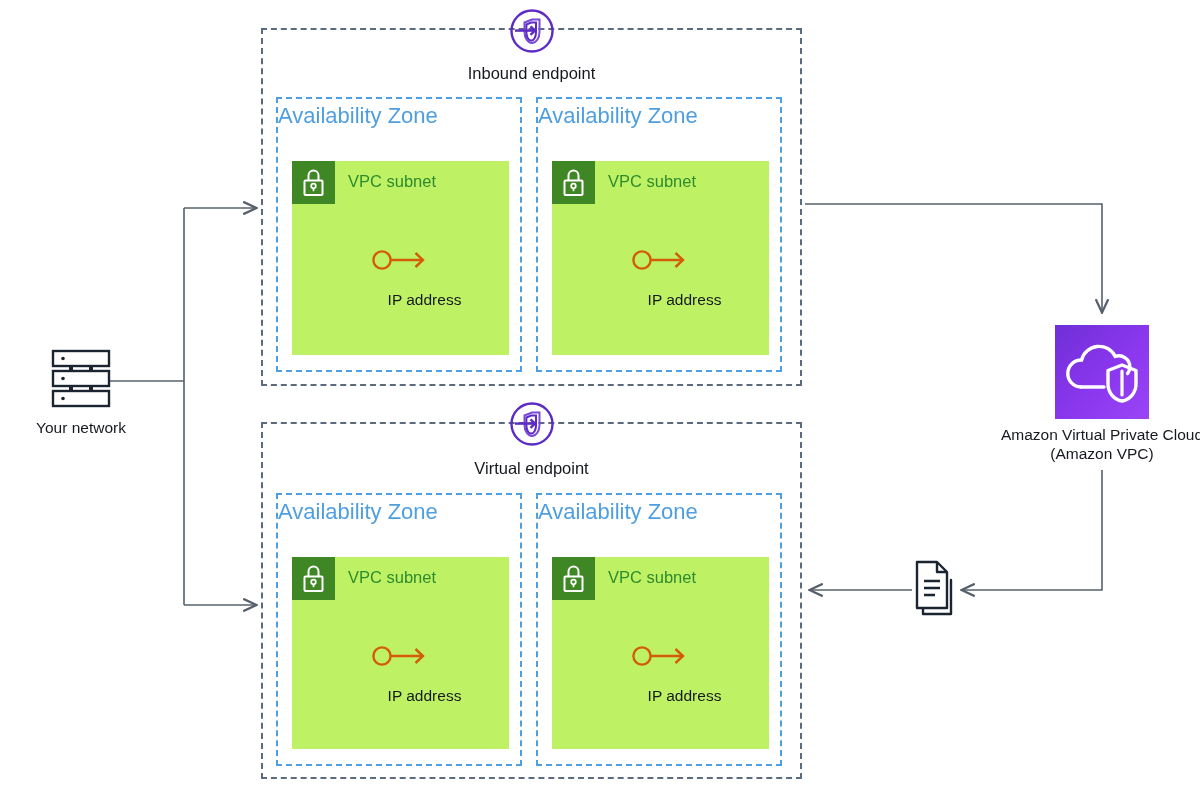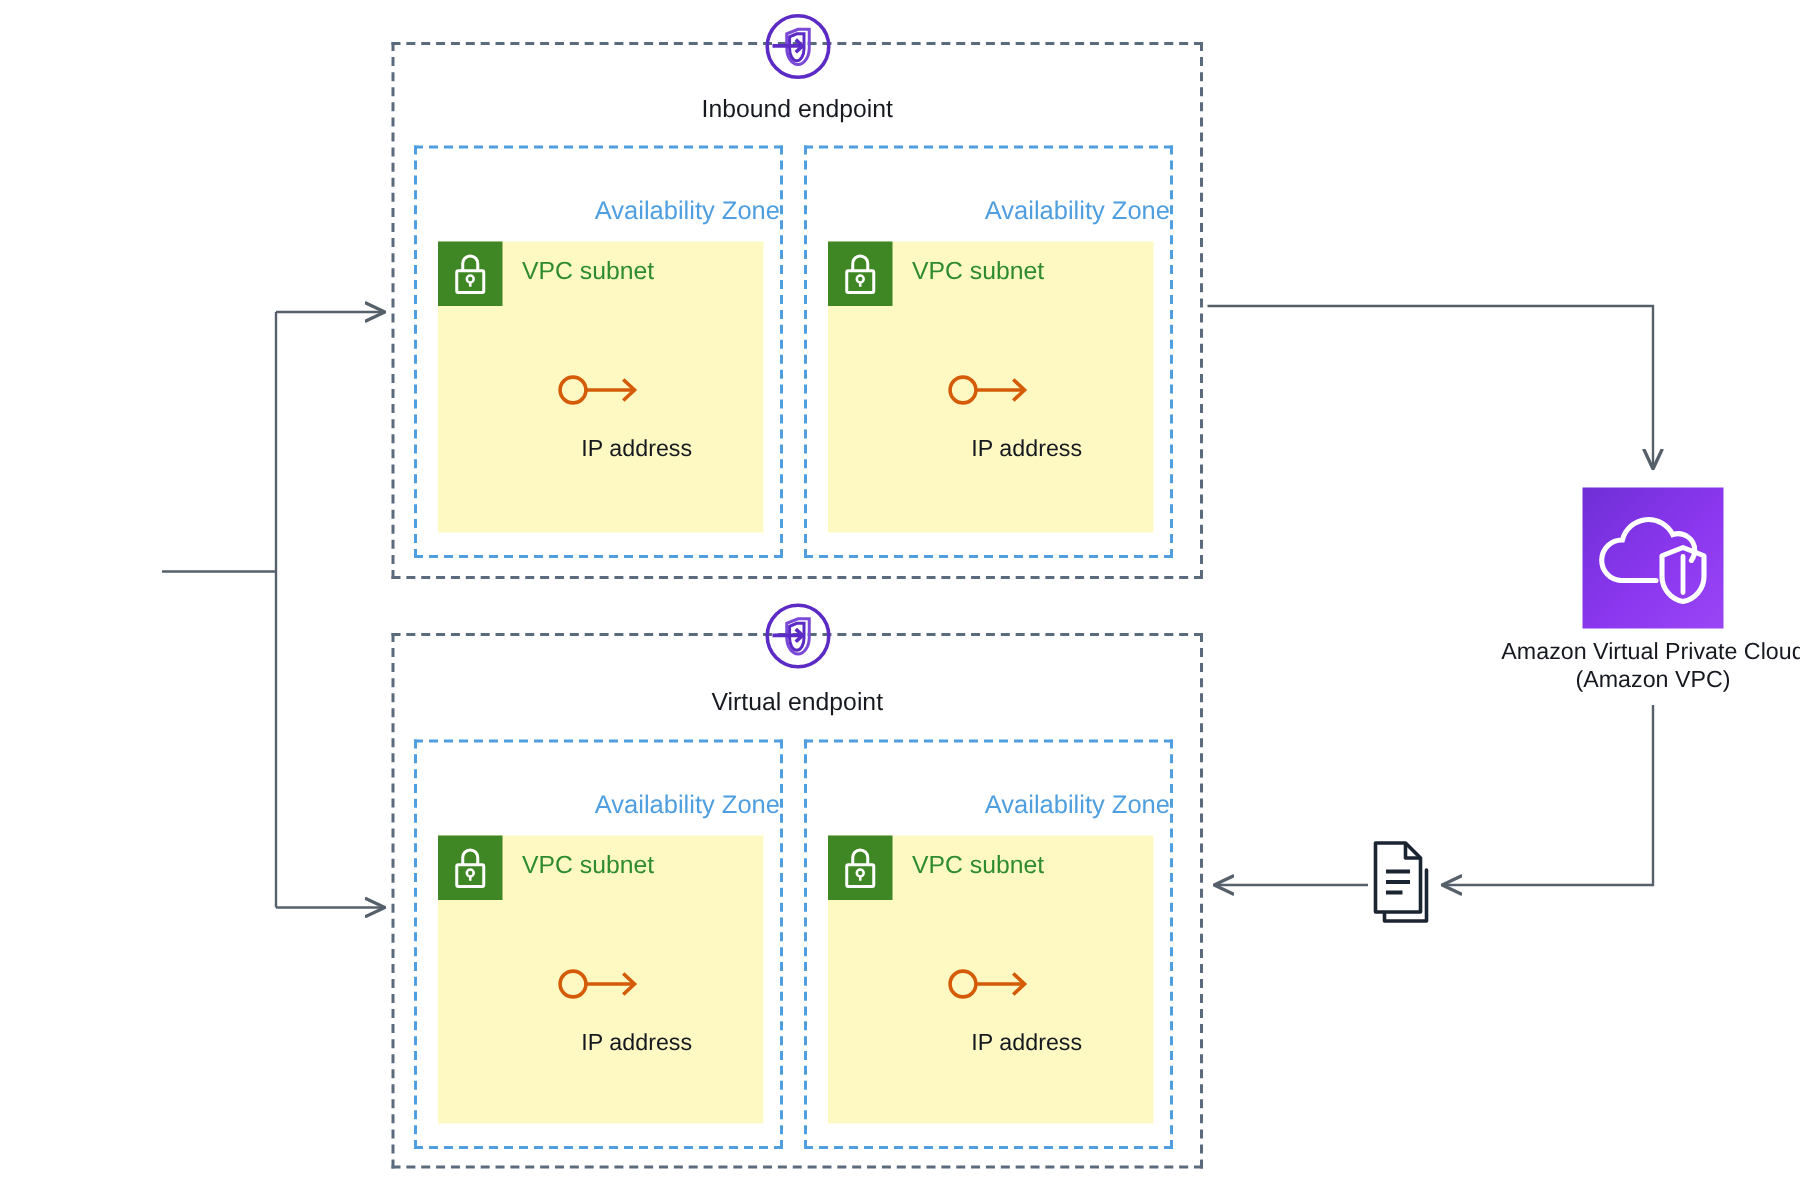--- a/index.html
+++ b/index.html
@@ -34,31 +34,31 @@
 
   
   .az-box {
     position: absolute;
     border: 2px dashed #4f9fe0;
     background: transparent;
   }
   .az-label {
     position: absolute;
     width: 100%;
-    top: 32px;
-    text-align: right;
-    font-size: 17px;
+    top: 4px;
+    text-align: left;
+    font-size: 22px;
     color: #4f9fe0;
     white-space: nowrap;
   }
 
   
   .subnet {
     position: absolute;
-    background: #fef9c3;
+    background: #bef264;
     text-decoration: underline;
   }
   .subnet-icon {
     position: absolute;
     left: 0; top: 0;
     width: 43px; height: 43px;
     background: #3f8624;
   }
   .subnet-title {
     position: absolute;
@@ -240,20 +240,37 @@
   <div class="group-icon" style="top:401px; left:508px; margin-left:-23px;">
     <svg viewBox="0 0 46 46" width="46" height="46">
       <circle cx="23" cy="23" r="20.5" fill="none" stroke="#5c2ac4" stroke-width="2.4"></circle>
       <path d="M30.5,11.5 L30.5,24 a7.5,11 0 0 1 -7.5,11 a7.5,11 0 0 1 -7.5,-11 L15.5,14.5 L23,11.5 Z" fill="none" stroke="#7b49d8" stroke-width="2"></path>
       <path d="M27,14.5 L27,24.5 a4.8,8 0 0 1 -4.8,8 a4.8,8 0 0 1 -4.8,-8 L17.4,16.5 L22.2,14.5 Z" fill="none" stroke="#5c2ac4" stroke-width="2"></path>
       <path d="M6,22.6 L26,22.6" stroke="#5c2ac4" stroke-width="2.4"></path>
       <path d="M21.5,18.4 L26,22.6 L21.5,26.8" fill="none" stroke="#5c2ac4" stroke-width="2.4"></path>
     </svg>
   </div>
 
+  <div class="node" style="left:2px; top:348px; width:110px;">
+    <div style="width:110px; height:62px;">
+      <svg viewBox="0 0 110 62" width="110" height="62">
+        <rect x="27" y="3" width="56" height="15" fill="#ffffff" stroke="#1b2532" stroke-width="2.4"></rect>
+        <rect x="27" y="23" width="56" height="15" fill="#ffffff" stroke="#1b2532" stroke-width="2.4"></rect>
+        <rect x="27" y="43" width="56" height="15" fill="#ffffff" stroke="#1b2532" stroke-width="2.4"></rect>
+        <circle cx="37" cy="10.5" r="1.8" fill="#1b2532"></circle>
+        <circle cx="37" cy="30.5" r="1.8" fill="#1b2532"></circle>
+        <circle cx="37" cy="50.5" r="1.8" fill="#1b2532"></circle>
+        <rect x="43" y="18" width="4" height="5" fill="#1b2532"></rect>
+        <rect x="63" y="18" width="4" height="5" fill="#1b2532"></rect>
+        <rect x="43" y="38" width="4" height="5" fill="#1b2532"></rect>
+        <rect x="63" y="38" width="4" height="5" fill="#1b2532"></rect>
+      </svg>
+    </div>
+    <div class="node-label" style="top:70px;">Your network</div>
+  </div>
 
   <div class="node" style="left:958px; top:325px; width:240px;">
     <div class="vpc-tile" style="left:73px; top:0;">
       <svg viewBox="0 0 94 94" width="94" height="94">
         <path d="M26,62 L26,62 a13.5,13.5 0 0 1 0.6,-27 a18,18 0 0 1 33.6,-3.6 a11,11 0 0 1 14.6,10.4 a11.5,11.5 0 0 1 -2.2,6.8" fill="none" stroke="#ffffff" stroke-width="3.4" stroke-linecap="round"></path>
         <path d="M26,62 L49,62" fill="none" stroke="#ffffff" stroke-width="3.4" stroke-linecap="round"></path>
         <path d="M67,40 L81,45.5 L81,59 a17,17 0 0 1 -14,17 a17,17 0 0 1 -14,-17 L53,45.5 Z" fill="none" stroke="#ffffff" stroke-width="3.4" stroke-linejoin="round"></path>
         <path d="M67,46 L67,70" stroke="#ffffff" stroke-width="3.2" stroke-linecap="round"></path>
       </svg>
     </div>

